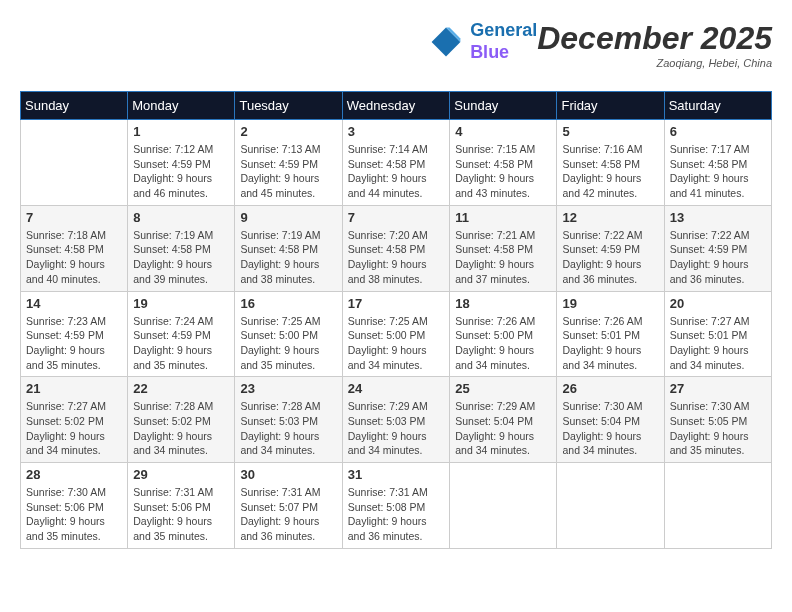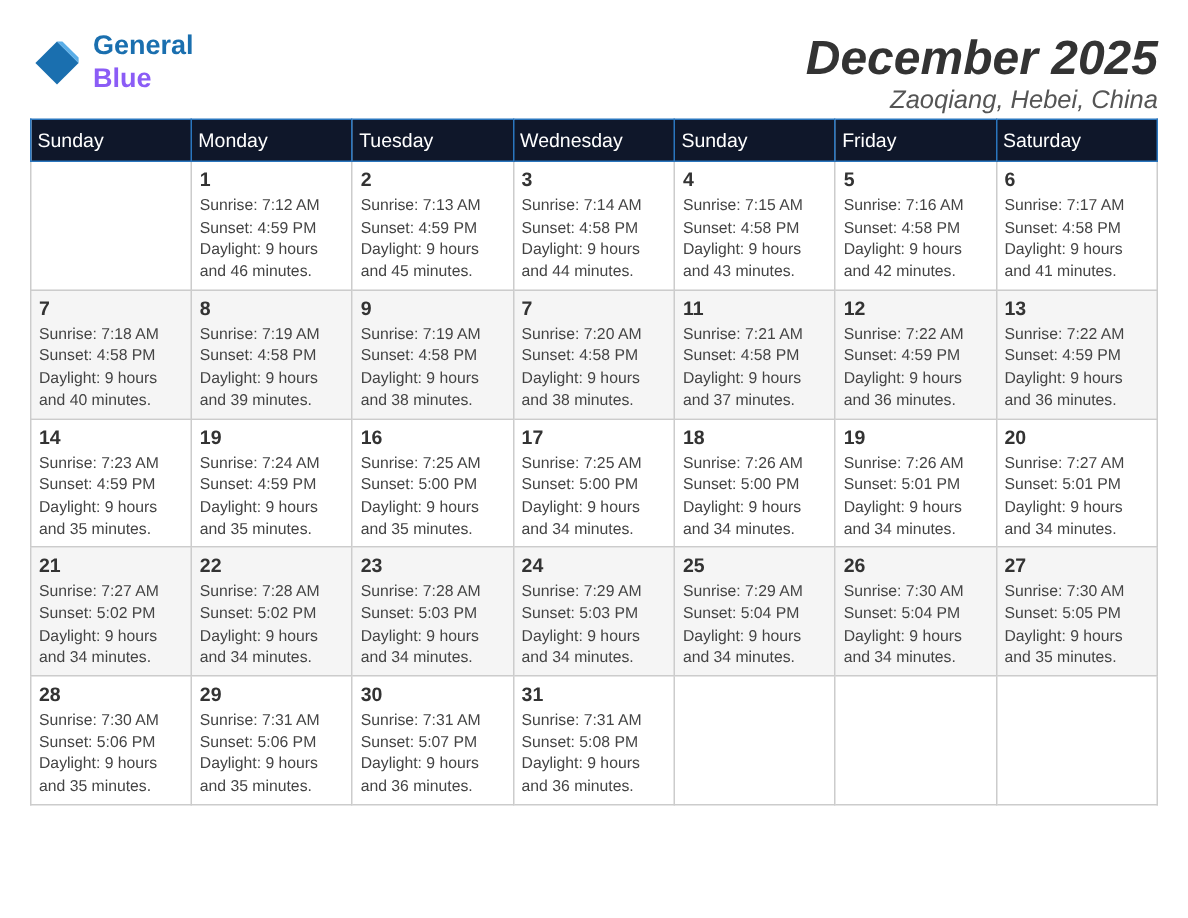--- a/index.html
+++ b/index.html
@@ -5,23 +5,23 @@
     * { box-sizing: border-box; margin: 0; padding: 0; }
     body {
       font-family: Arial, sans-serif;
       background: #fff;
       width: 792px;
       min-height: 612px;
       padding: 20px;
     }
     .header {
       display: flex;
-      justify-content: space-between;
+      justify-content: flex-end;
       align-items: flex-start;
-      margin-bottom: 2px;
+      margin-bottom: 22px;
     }
     .logo {
       display: flex;
       align-items: center;
       gap: 6px;
     }
     .logo-text {
       font-size: 18px;
       font-weight: bold;
       color: #333;
@@ -37,21 +37,21 @@
     .title-block {
       text-align: right;
       font-style: italic;
     }
     .month-title {
       font-size: 32px;
       font-weight: bold;
       color: #333;
     }
     .subtitle {
-      font-size: 17px;
+      font-size: 11px;
       color: #555;
     }
     table {
       width: 100%;
       border-collapse: collapse;
       font-size: 11px;
     }
     thead tr th {
       background-color: #0f172a;
       color: #fff;

